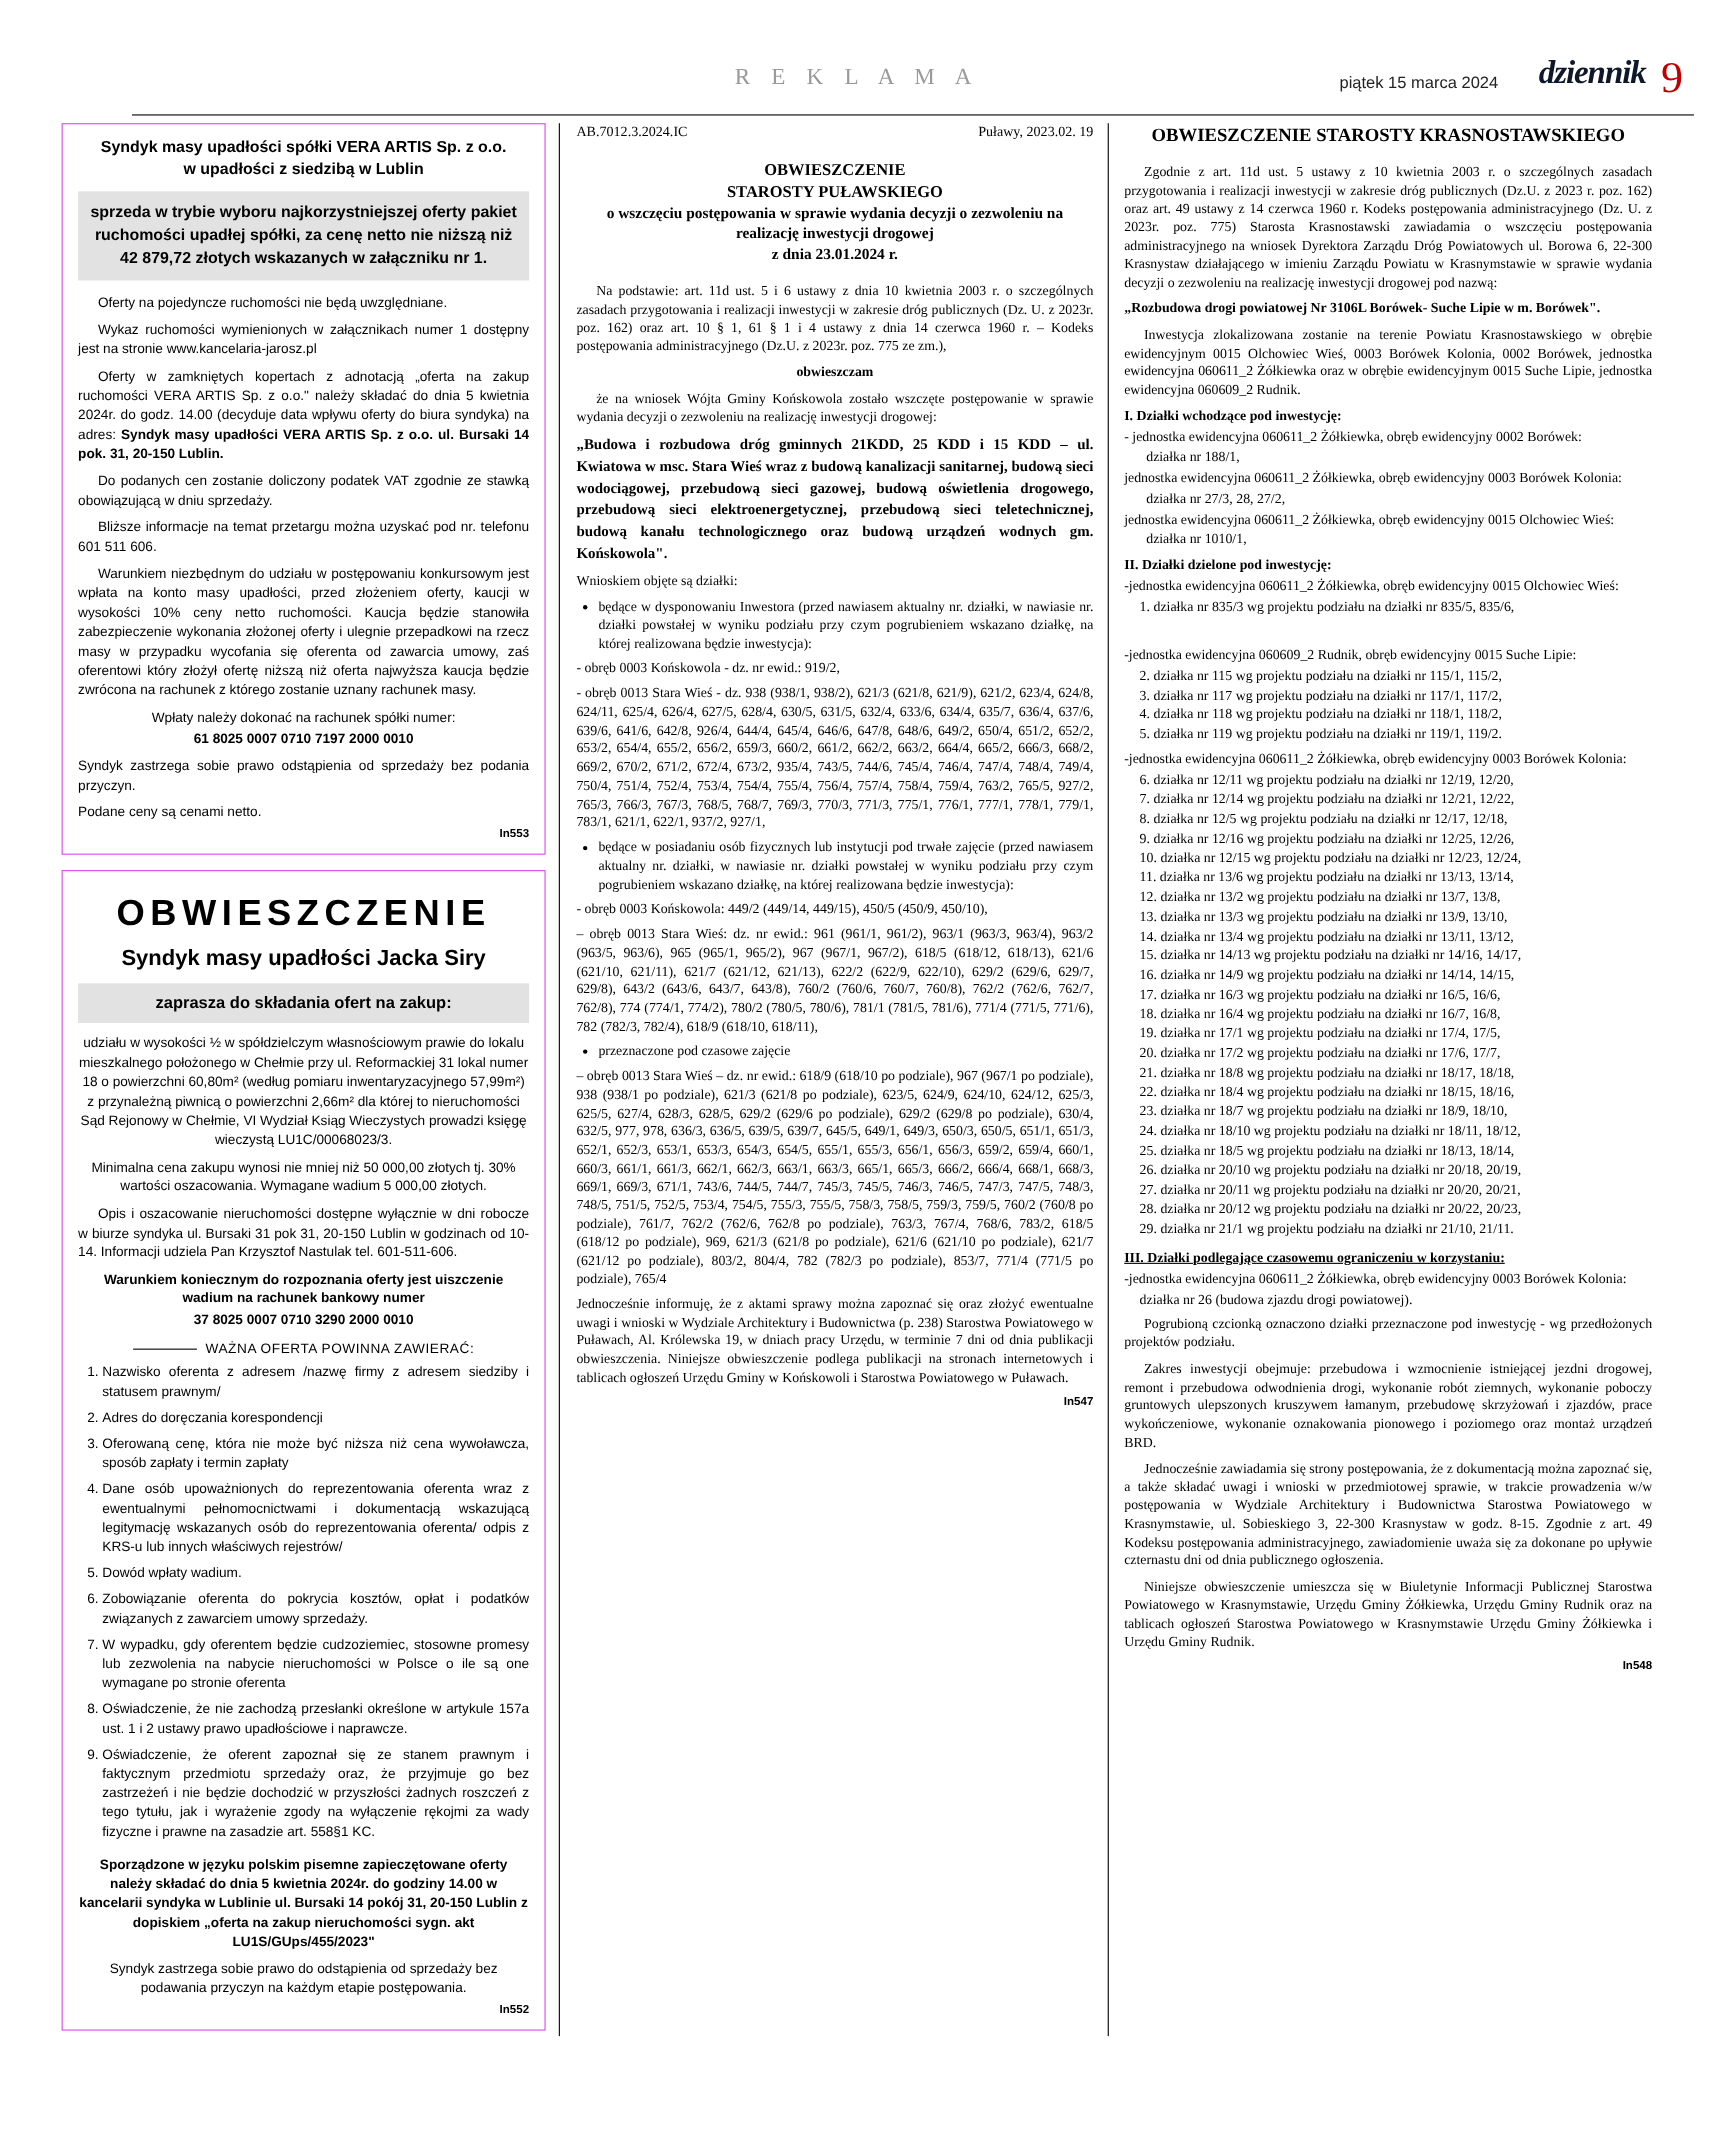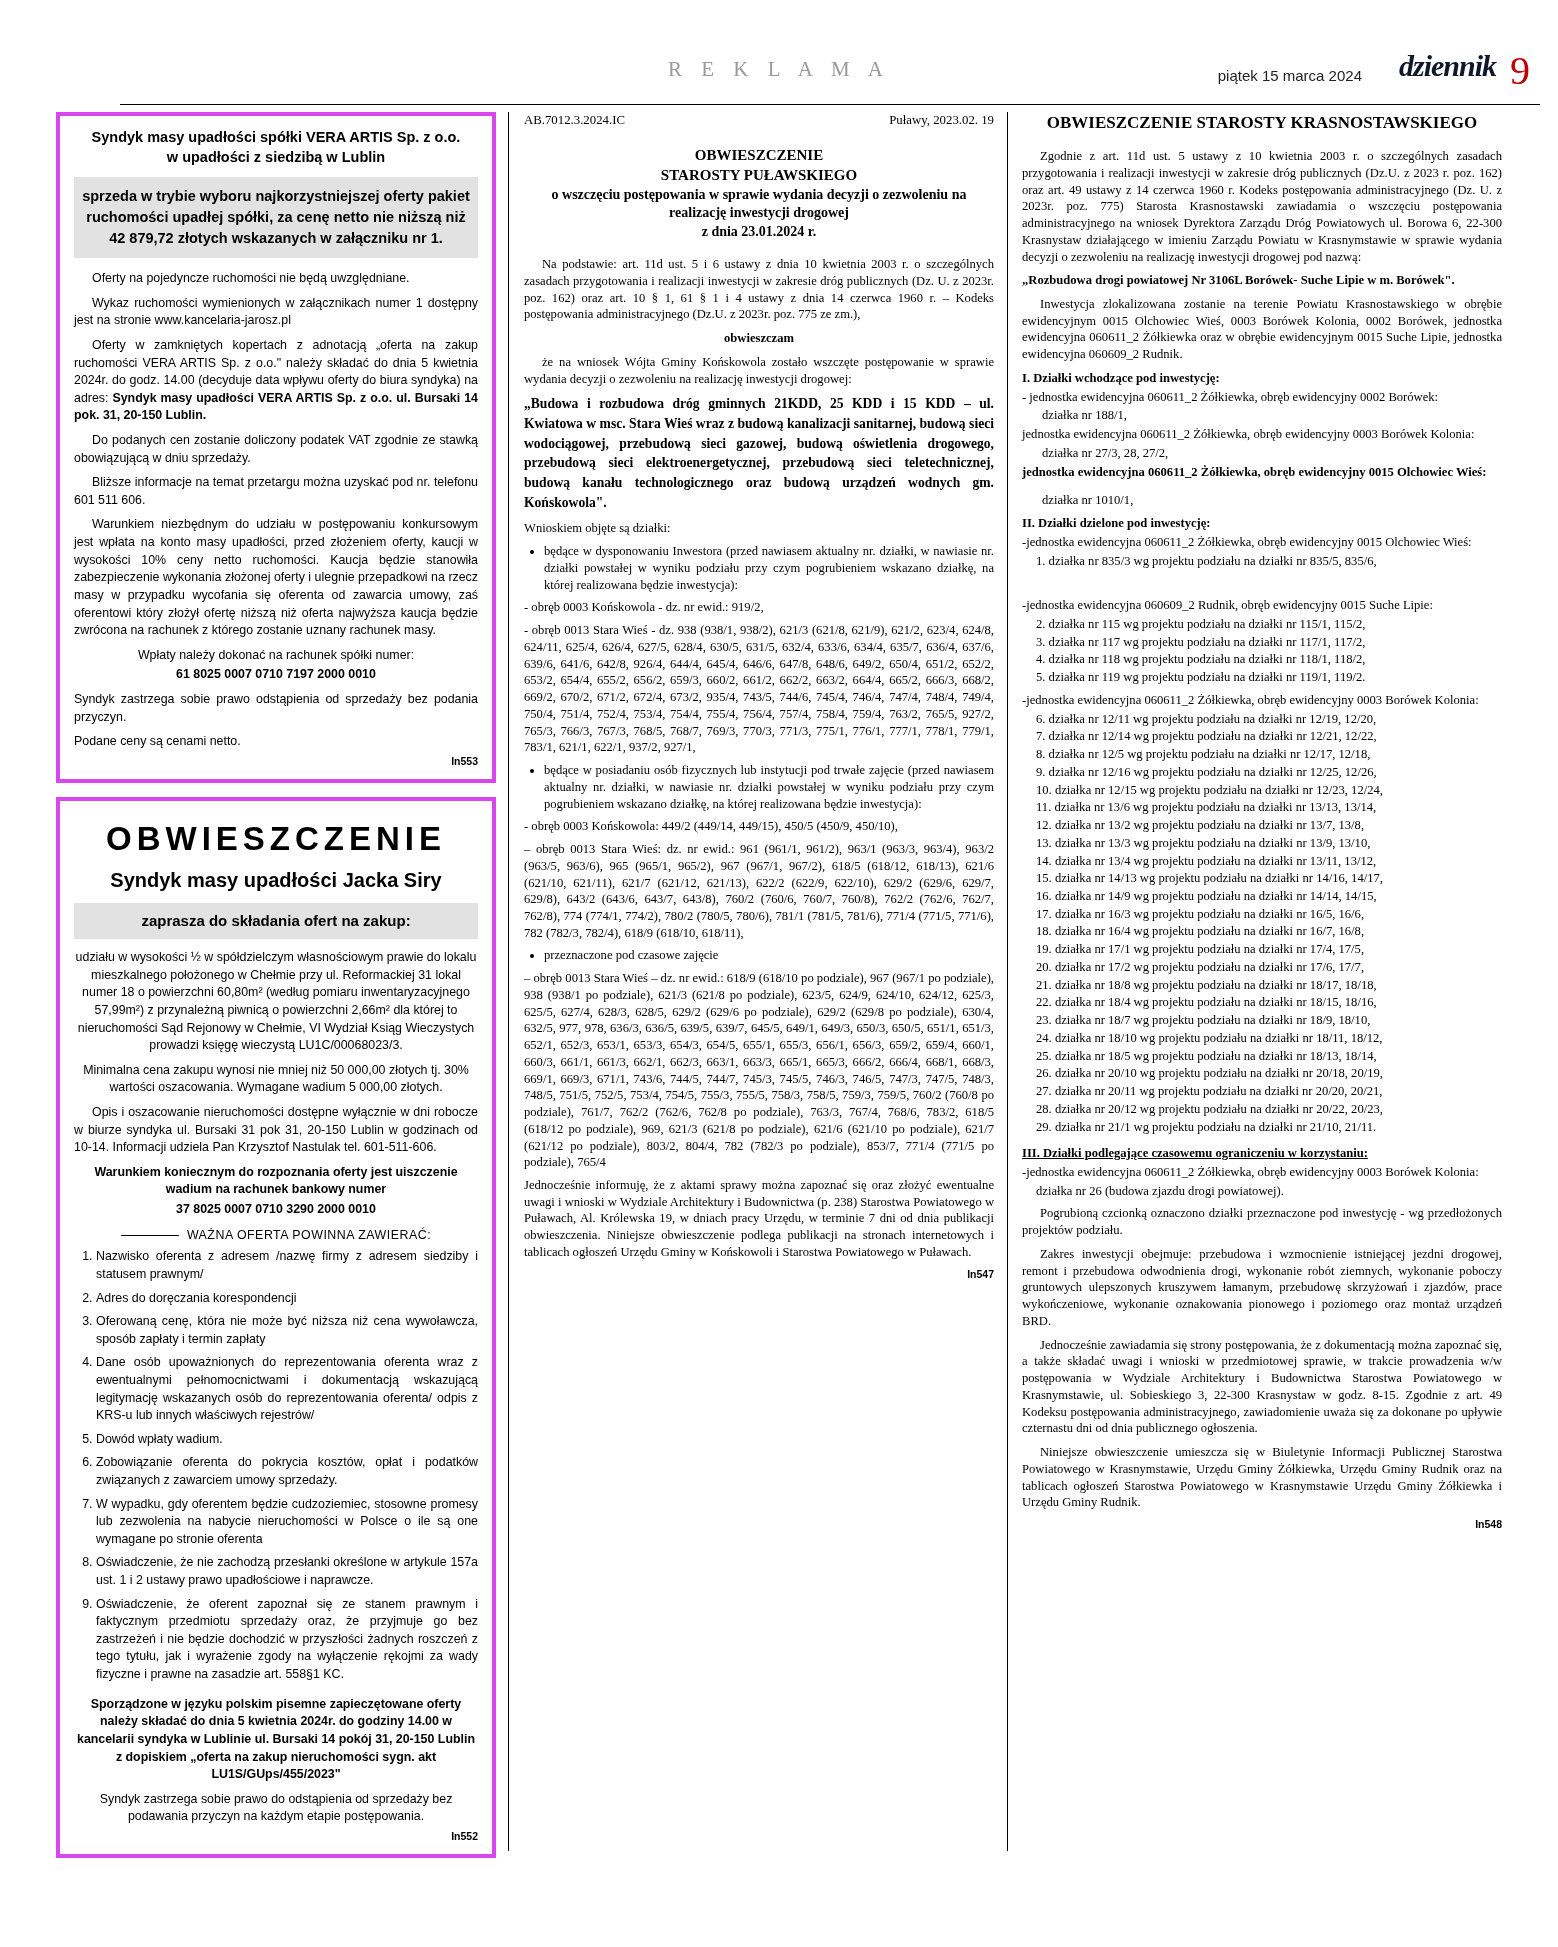--- a/index.html
+++ b/index.html
@@ -58,21 +58,21 @@
 
   .vline{
     position:absolute; top:112px; bottom:96px; width:0;
     border-left:1px solid #000;
   }
   .vline.a{ left:508px; }
   .vline.b{ left:1007px; }
 
   
   .boxed{
-    border:4px solid #d946ef;
+    border:1px solid #d946ef;
     padding:12px 14px 10px 14px;
     box-sizing:border-box;
   }
   .bold{font-weight:bold;}
   .center{text-align:center;}
   .just{text-align:justify;}
   p{margin:0 0 7px 0;}
   .ind{ text-indent:18px; }
 
   .grayband{
@@ -252,21 +252,21 @@
 
     <p class="ind">Zgodnie z art. 11d ust. 5 ustawy z 10 kwietnia 2003 r. o szczególnych zasadach przygotowania i realizacji inwestycji w zakresie dróg publicznych (Dz.U. z 2023 r. poz. 162) oraz art. 49 ustawy z 14 czerwca 1960 r. Kodeks postępowania administracyjnego (Dz. U. z 2023r. poz. 775) Starosta Krasnostawski zawiadamia o wszczęciu postępowania administracyjnego na wniosek Dyrektora Zarządu Dróg Powiatowych ul. Borowa 6, 22-300 Krasnystaw działającego w imieniu Zarządu Powiatu w Krasnymstawie w sprawie wydania decyzji  o zezwoleniu na realizację inwestycji drogowej pod nazwą:</p>
     <p class="bold">„Rozbudowa drogi powiatowej Nr 3106L Borówek- Suche Lipie w m. Borówek".</p>
     <p class="ind">Inwestycja zlokalizowana zostanie na terenie Powiatu Krasnostawskiego w obrębie ewidencyjnym 0015 Olchowiec Wieś, 0003 Borówek Kolonia, 0002 Borówek, jednostka ewidencyjna 060611_2 Żółkiewka oraz w obrębie ewidencyjnym 0015 Suche Lipie, jednostka ewidencyjna 060609_2 Rudnik.</p>
 
     <p class="bold" style="margin-bottom:2px;">I. Działki wchodzące pod inwestycję:</p>
     <p style="margin-bottom:2px;">- jednostka ewidencyjna 060611_2 Żółkiewka,  obręb ewidencyjny 0002 Borówek:</p>
     <p style="margin:0 0 2px 20px;">działka nr 188/1,</p>
     <p style="margin-bottom:2px;">jednostka ewidencyjna 060611_2 Żółkiewka, obręb ewidencyjny 0003 Borówek Kolonia:</p>
     <p style="margin:0 0 2px 20px;">działka nr 27/3, 28, 27/2,</p>
-    <p style="margin-bottom:12px;font-weight:bold;">jednostka ewidencyjna 060611_2 Żółkiewka,  obręb ewidencyjny 0015 Olchowiec Wieś:</p>
+    <p style="margin-bottom:2px;">jednostka ewidencyjna 060611_2 Żółkiewka,  obręb ewidencyjny 0015 Olchowiec Wieś:</p>
     <p style="margin:0 0 6px 20px;">działka nr 1010/1,</p>
 
     <p class="bold" style="margin-bottom:2px;">II. Działki dzielone pod inwestycję:</p>
     <p style="margin-bottom:2px;">-jednostka ewidencyjna 060611_2 Żółkiewka,  obręb ewidencyjny 0015 Olchowiec Wieś:</p>
     <p class="hang" style="margin:0 0 2px 14px;">1.  działka nr 835/3 wg projektu podziału na działki nr 835/5, 835/6,</p>
     <p style="margin-bottom:2px;margin-top:28px;">-jednostka ewidencyjna 060609_2 Rudnik, obręb ewidencyjny 0015 Suche Lipie:</p>
     <ul class="numlist" style="margin:0 0 6px 14px;">
       <li>2.  działka nr 115 wg projektu podziału na działki nr 115/1, 115/2,</li>
       <li>3.  działka nr 117 wg projektu podziału na działki nr 117/1, 117/2,</li>
       <li>4.  działka nr 118 wg projektu podziału na działki nr 118/1, 118/2,</li>

